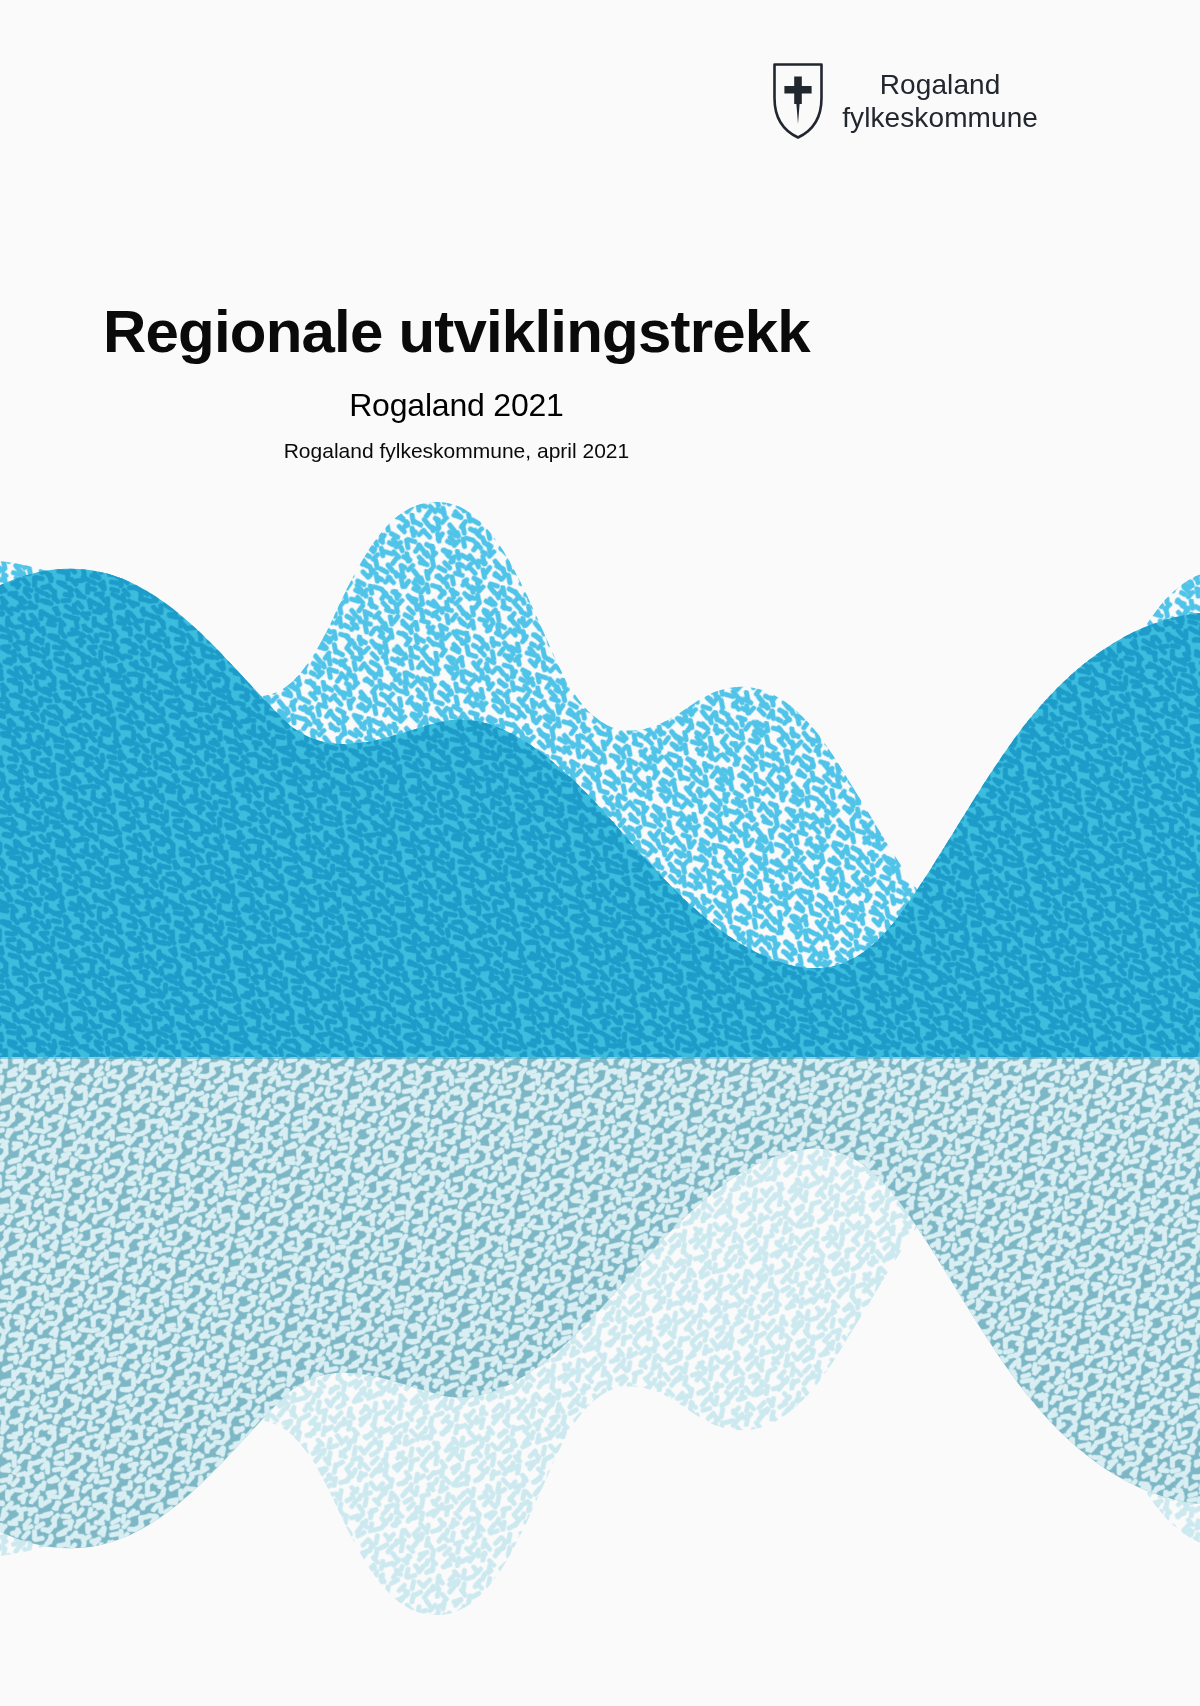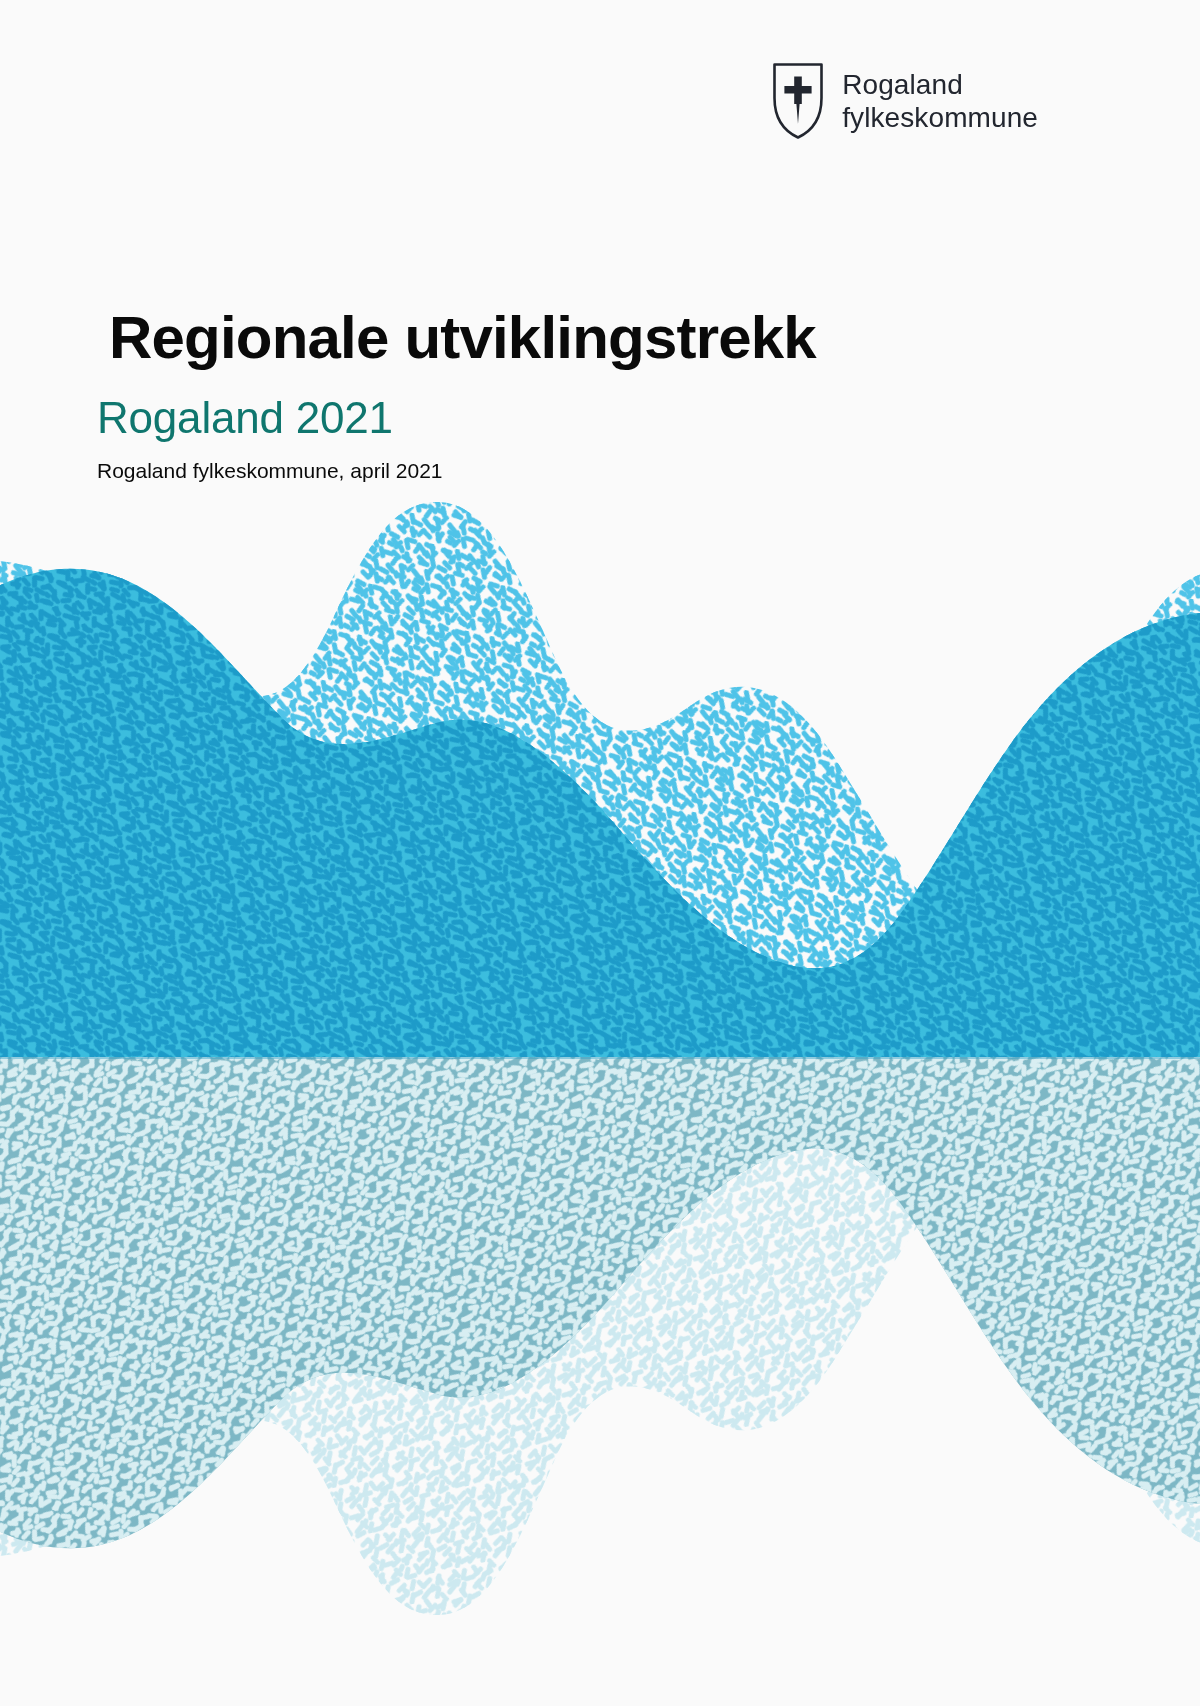--- a/index.html
+++ b/index.html
@@ -8,20 +8,21 @@
     background:#FAFAFA;
     font-family:"Liberation Sans", sans-serif;
     overflow:hidden;
     position:relative;
   }
   #page {
     position:absolute; inset:0;
     width:1200px; height:1706px;
     background:#FAFAFA;
     overflow:hidden;
+    text-align:center;
   }
 
   
   #logo {
     position:absolute;
     top:62px; right:162px;
     display:flex; align-items:center; gap:18px;
   }
   #logo .shield { width:52px; height:78px; display:block; }
   #logo .wordmark {
@@ -38,27 +39,27 @@
     position:absolute;
     left:97px; top:292px;
     z-index:40;
   }
   #maintitle {
     font-size:60px;
     font-weight:bold;
     color:#0A0A0A;
     letter-spacing:-0.8px;
     line-height:1.12;
-    margin:12px;
+    margin:6px;
     white-space:nowrap;
   }
   #subtitle {
-    font-size:44px;
+    font-size:32px;
     font-weight:normal;
-    color:#0f766e;
+    color:#000000;
     letter-spacing:-0.2px;
     line-height:1.15;
     margin:22px 0 0 0;
     white-space:nowrap;
   }
   #byline {
     font-size:21px;
     font-weight:normal;
     color:#0A0A0A;
     line-height:1.2;

